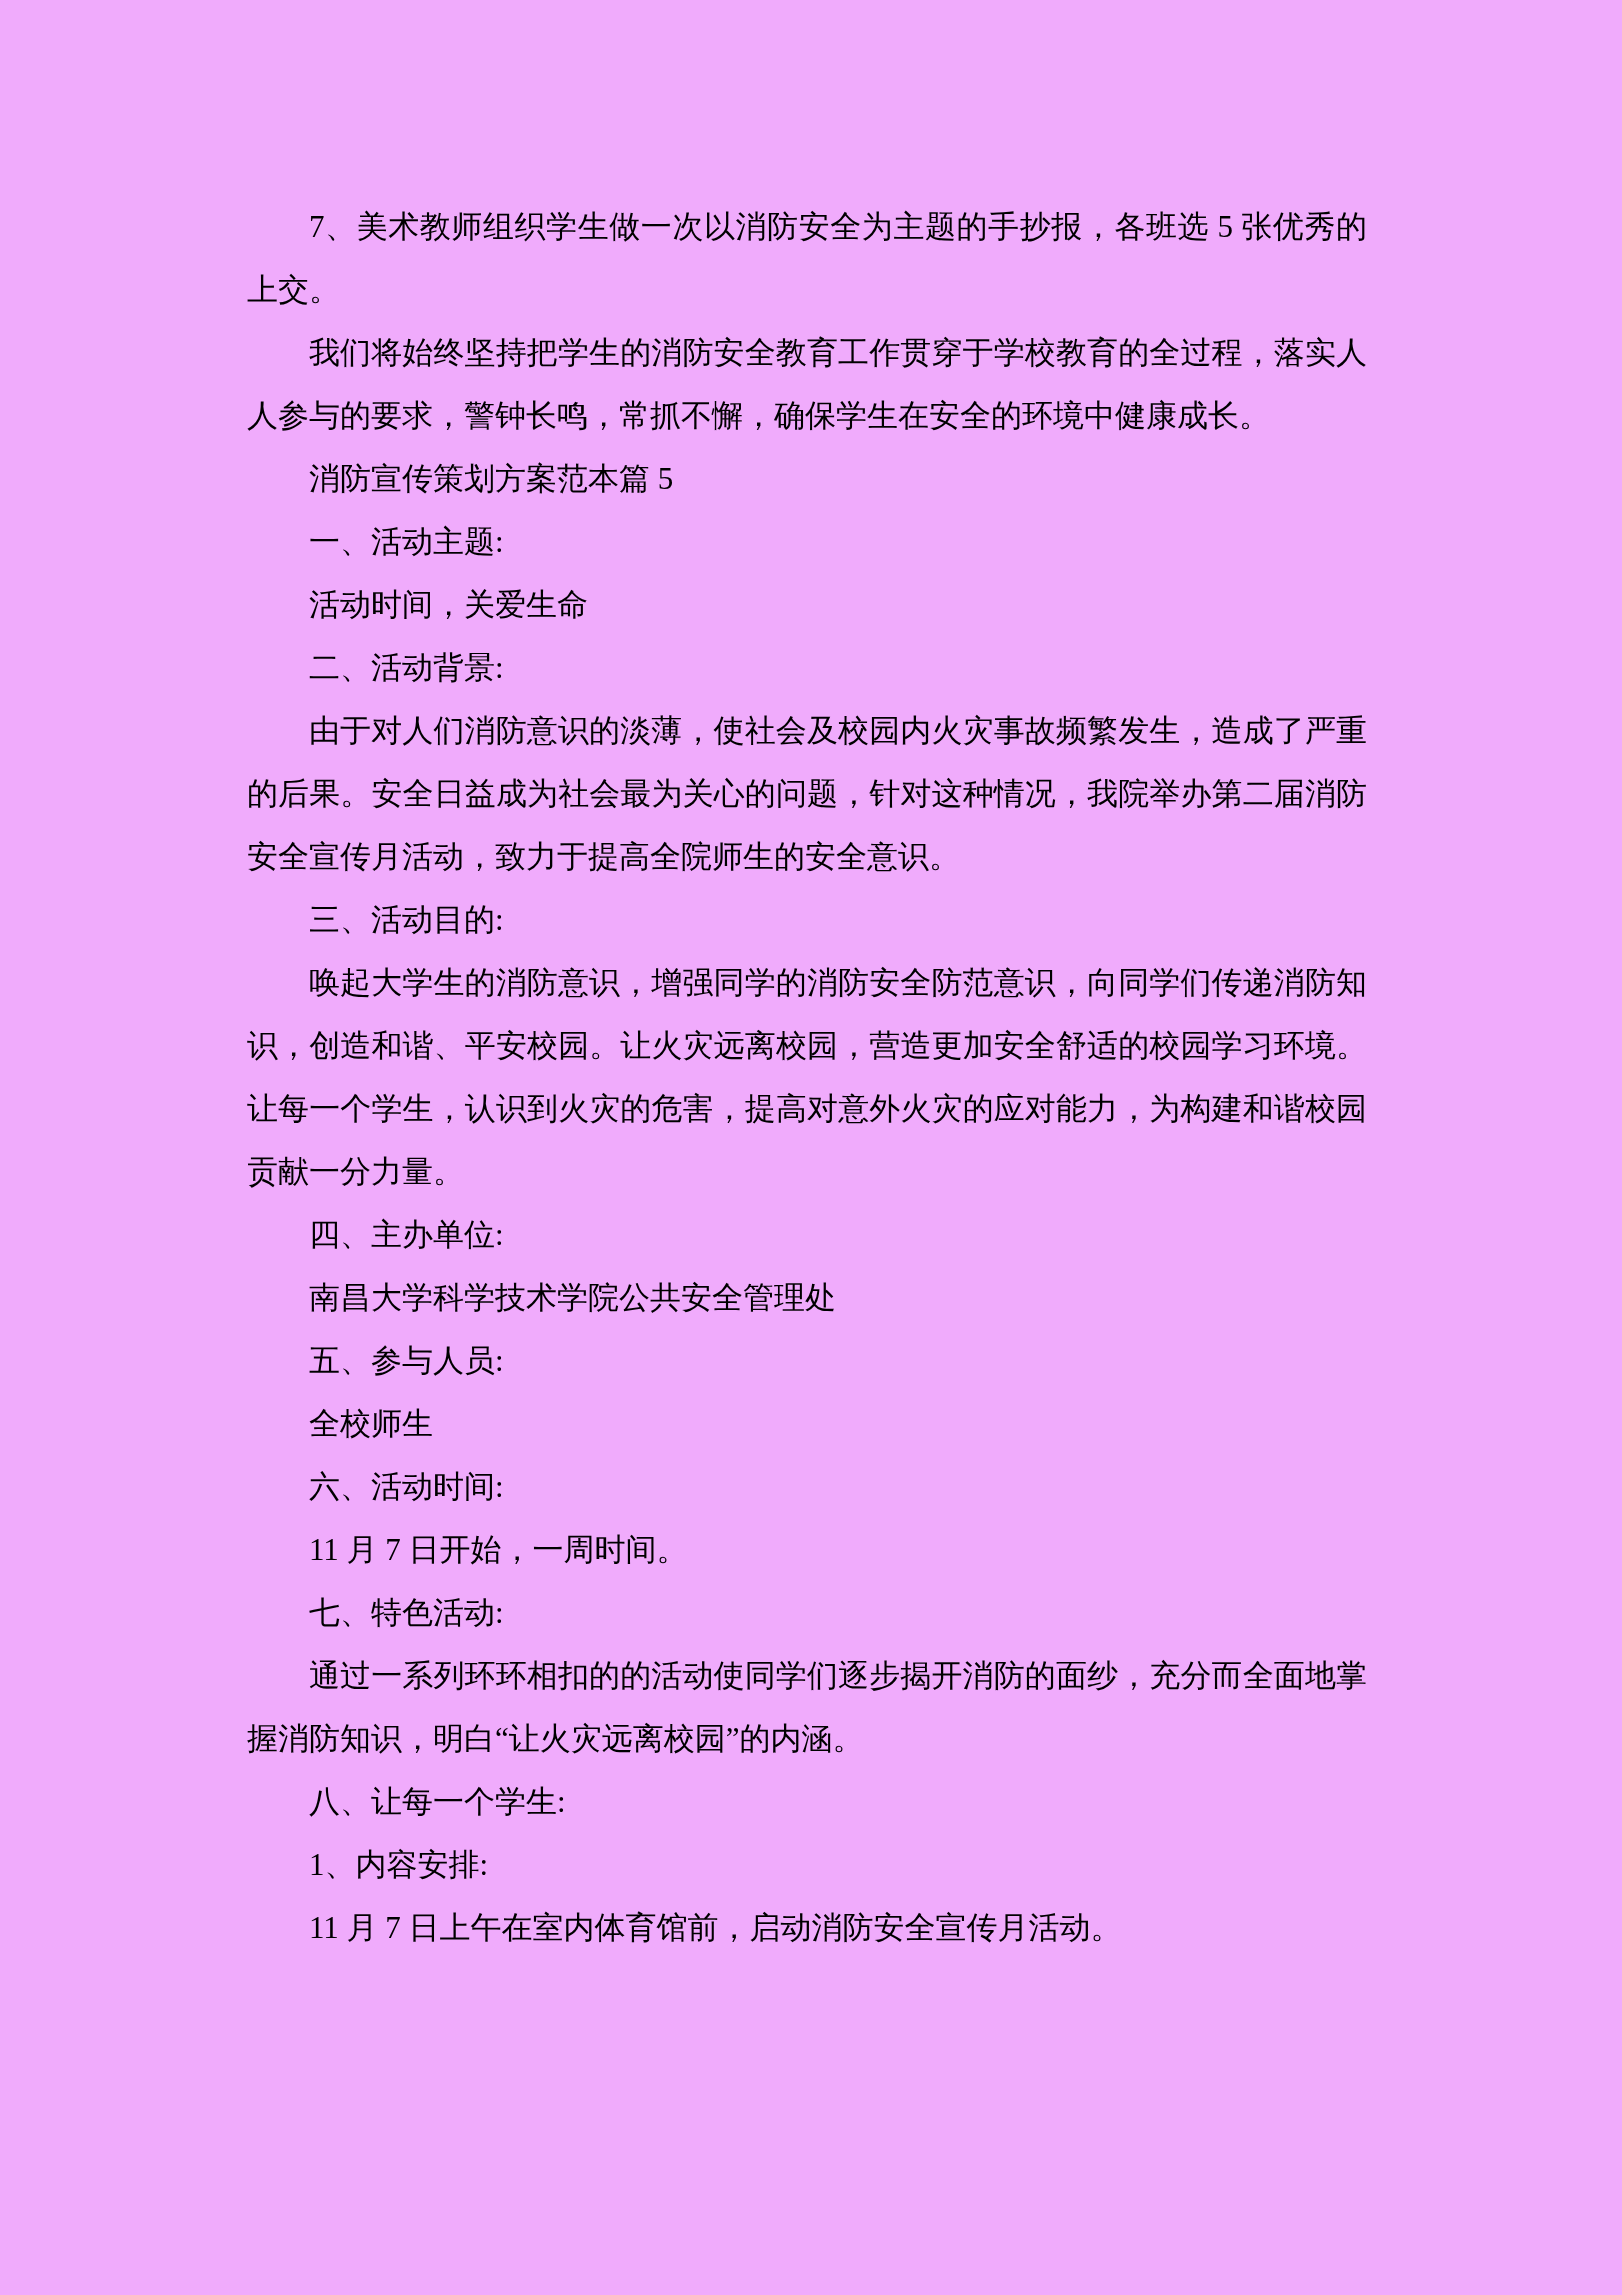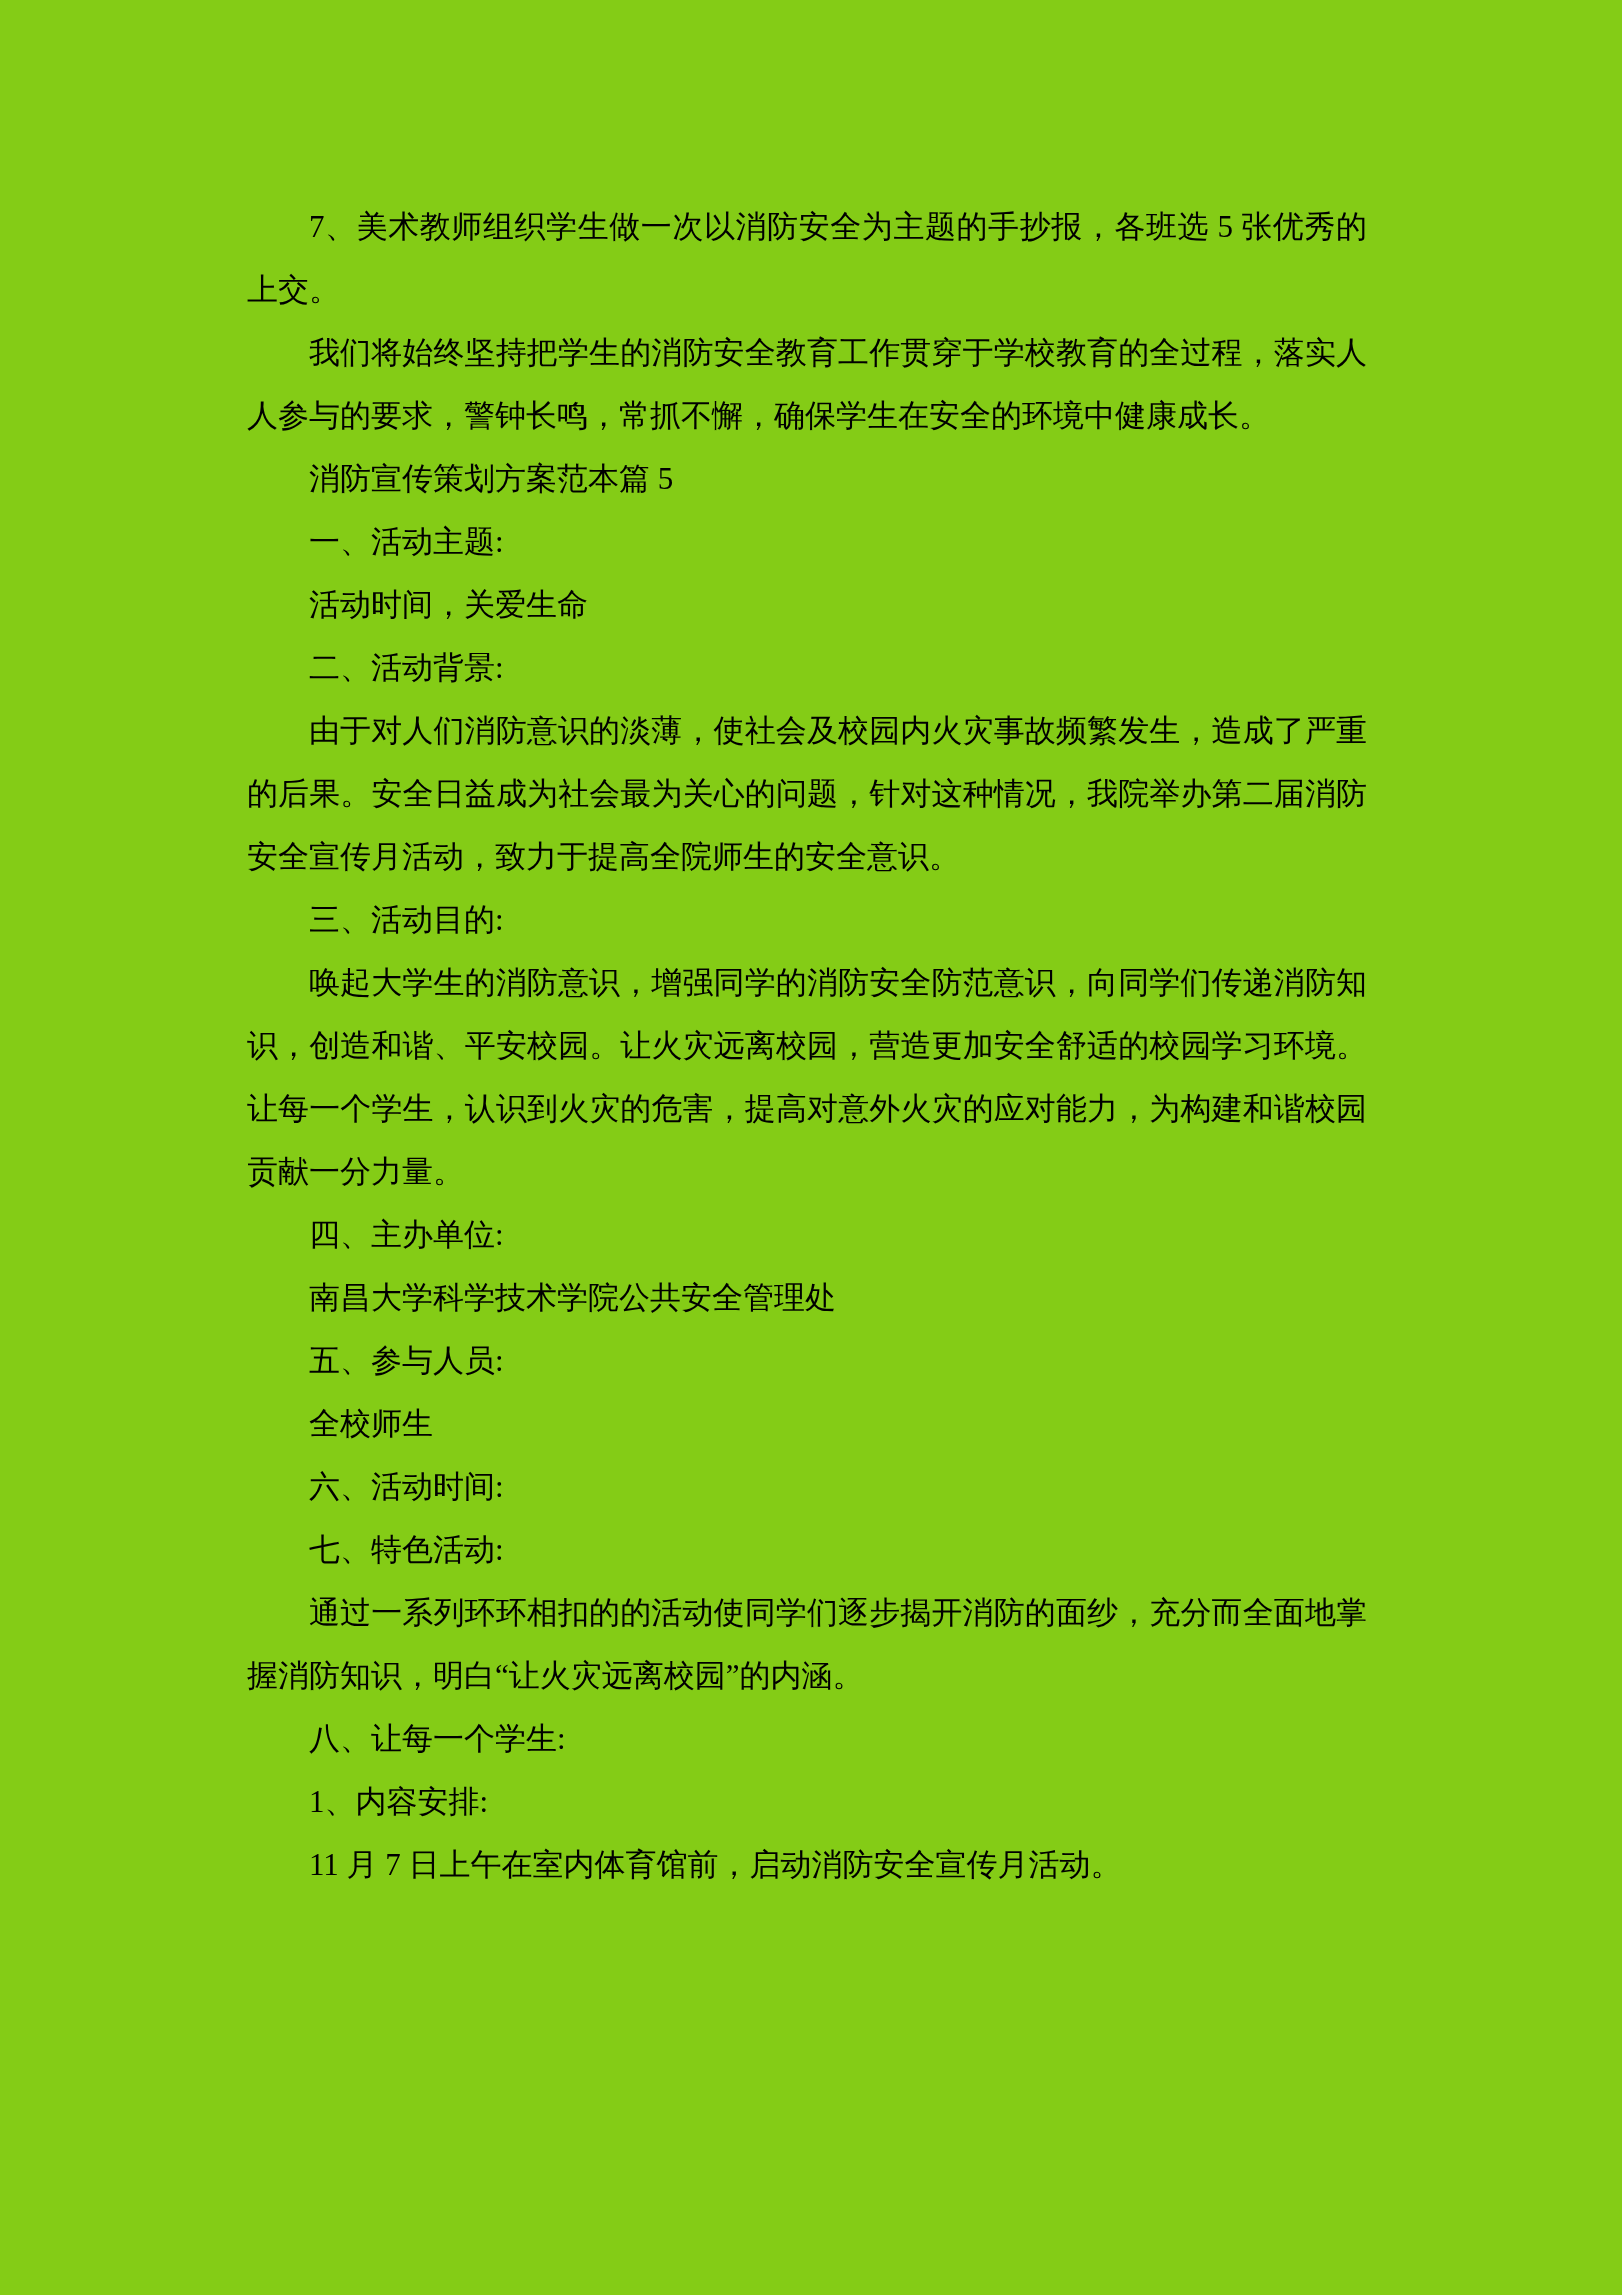--- a/index.html
+++ b/index.html
@@ -4,21 +4,21 @@
   <style>
     html, body {
       margin: 0;
       padding: 0;
       background: #ffffff;
     }
     .page {
       position: relative;
       width: 1623px;
       height: 2295px;
-      background: #84cc16;
+      background: #f0abfc;
       overflow: hidden;
     }
     .doc-content {
       position: absolute;
       left: 247px;
       top: 195px;
       width: 1120px;
       font-family: "Liberation Serif", "DejaVu Serif", serif;
       font-size: 31px;
       line-height: 63px;
@@ -47,20 +47,21 @@
     <p>活动时间，关爱生命</p>
     <p>二、活动背景:</p>
     <p>由于对人们消防意识的淡薄，使社会及校园内火灾事故频繁发生，造成了严重的后果。安全日益成为社会最为关心的问题，针对这种情况，我院举办第二届消防安全宣传月活动，致力于提高全院师生的安全意识。</p>
     <p>三、活动目的:</p>
     <p>唤起大学生的消防意识，增强同学的消防安全防范意识，向同学们传递消防知识，创造和谐、平安校园。让火灾远离校园，营造更加安全舒适的校园学习环境。让每一个学生，认识到火灾的危害，提高对意外火灾的应对能力，为构建和谐校园贡献一分力量。</p>
     <p>四、主办单位:</p>
     <p>南昌大学科学技术学院公共安全管理处</p>
     <p>五、参与人员:</p>
     <p>全校师生</p>
     <p>六、活动时间:</p>
+    <p>11 月 7 日开始，一周时间。</p>
     <p>七、特色活动:</p>
     <p>通过一系列环环相扣的的活动使同学们逐步揭开消防的面纱，充分而全面地掌握消防知识，明白“让火灾远离校园”的内涵。</p>
     <p>八、让每一个学生:</p>
     <p>1、内容安排:</p>
     <p>11 月 7 日上午在室内体育馆前，启动消防安全宣传月活动。</p>
   </div>
 </div>
 
 
 </body></html>

